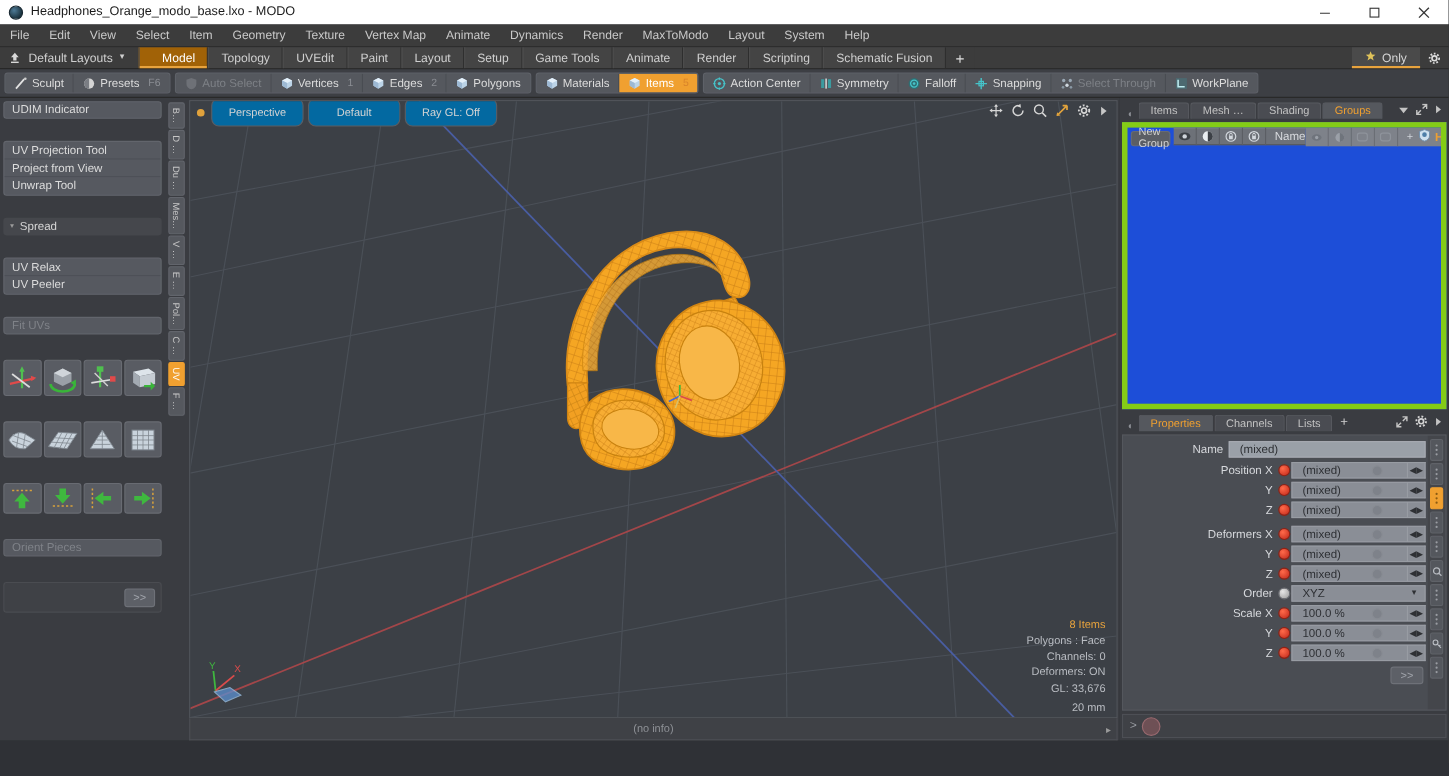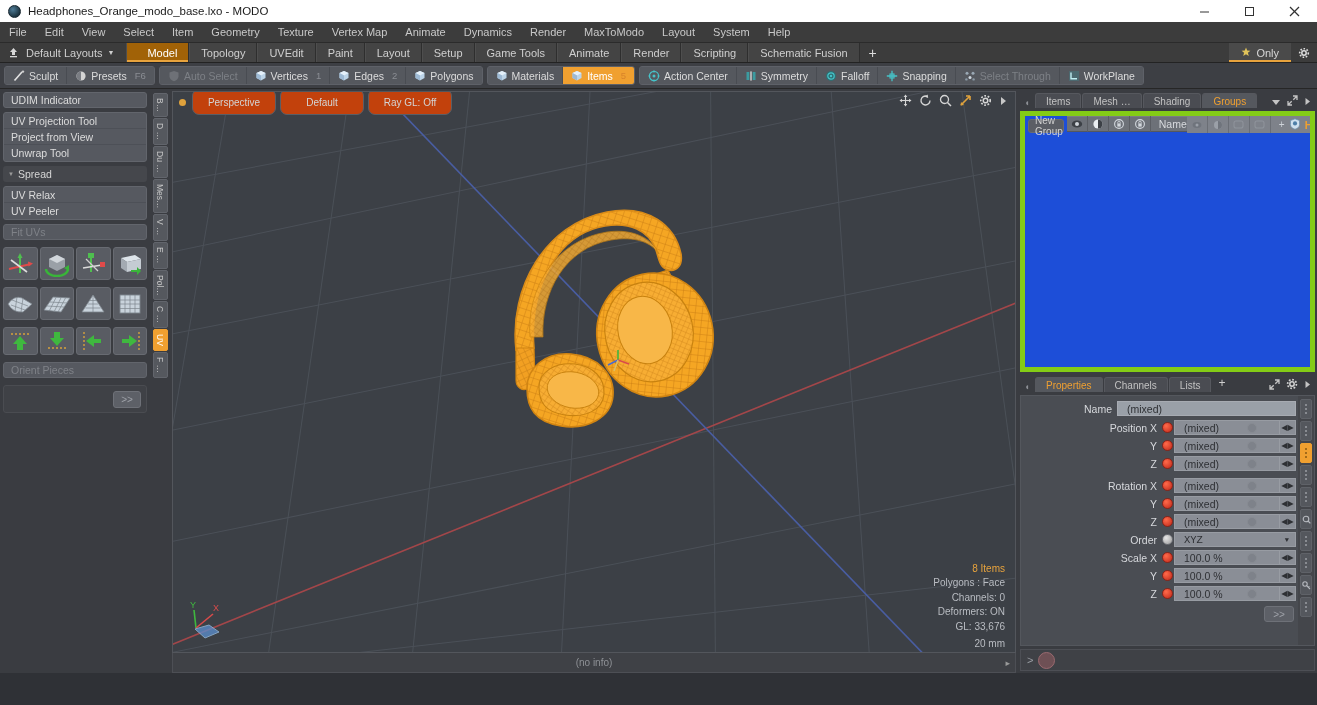--- a/index.html
+++ b/index.html
@@ -51,21 +51,21 @@
   .mbtn.dim{color:#7d8086;}
   .mbtn.active{background:#f0a030;color:#fff;}
   .mbtn .cnt{font-size:9.5px;color:#8b8e94;margin-left:4px;}
   .mbtn.active .cnt{color:#d8832a;}
   .ico{width:12px;height:12px;display:inline-block;flex:none;}
 
   
   .main{display:flex;height:584px;}
 
   
-  .leftpanel{width:150px;background:#3a3c41;padding:3px;display:flex;flex-direction:column;gap:4px;}
+  .leftpanel{width:150px;background:#3a3c41;padding:3px;display:flex;flex-direction:column;gap:20px;}
   .lrow{height:16px;background:#565960;border-radius:3px;display:flex;align-items:center;padding:0 7px;
         font-size:10.5px;color:#dcdcdc;border:1px solid #62656c;}
   .lrow.dim{color:#7f8288;}
   .lgroup{display:flex;flex-direction:column;background:#565960;border-radius:3px;border:1px solid #62656c;overflow:hidden;}
   .lgroup .lrow{border:none;border-radius:0;background:transparent;border-bottom:1px solid #4d5057;}
   .lgroup .lrow:last-child{border-bottom:none;}
   .sectionhdr{height:16px;background:#45474c;border-radius:3px;display:flex;align-items:center;
       padding:0 5px;gap:4px;font-size:10.5px;color:#d6d6d6;}
   .tri{font-size:6px;color:#9a9a9a;}
   .iconrow{display:flex;gap:2px;margin-top:3px;}
@@ -84,21 +84,21 @@
   .vtab{width:15px;background:#55585e;border:1px solid #62656c;border-radius:2px;color:#c7c7c7;
         writing-mode:vertical-rl;text-orientation:mixed;font-size:8.5px;
         display:flex;align-items:center;justify-content:center;padding:4px 0;}
   .vtab.active{background:#f0a030;color:#fff;border-color:#f0a030;}
 
   
   .vpwrap{flex:1;background:#3a3c41;padding:2px 2px 0 2px;display:flex;flex-direction:column;}
   .vp{flex:1;position:relative;background:#3c4046;border:1px solid #53565c;overflow:hidden;}
   .vphdr{height:20px;display:flex;align-items:center;padding-left:6px;gap:4px;position:relative;z-index:5;}
   .vpdot{width:7px;height:7px;border-radius:50%;background:#e0a23c;margin-right:2px;}
-  .vpbtn{height:26px;min-width:84px;padding:0 10px;background:#c2410c;border:1px solid #5a5e65;border-radius:7px;
+  .vpbtn{height:26px;min-width:84px;padding:0 10px;background:#0369a1;border:1px solid #5a5e65;border-radius:7px;
          font-size:10px;color:#d4d4d4;display:flex;align-items:center;justify-content:center;}
   .vpicons{position:absolute;right:8px;top:2px;display:flex;align-items:center;gap:7px;z-index:6;}
   .vpstats{position:absolute;right:10px;bottom:18px;text-align:right;font-size:10px;line-height:14.5px;color:#b9bcc2;z-index:6;}
   .vpstats .hl{color:#e8a33d;}
   .vpunit{position:absolute;right:10px;bottom:3px;font-size:10px;color:#b9bcc2;z-index:6;}
   .gizmo{position:absolute;left:10px;bottom:10px;width:48px;height:44px;z-index:6;}
   .statusbar{height:20px;background:#3f4146;border:1px solid #4d4f55;border-top:none;
              display:flex;align-items:center;justify-content:center;font-size:10px;color:#8e9196;position:relative;}
   .sb-arrow{position:absolute;right:5px;font-size:9px;color:#9a9a9a;}
 
@@ -138,21 +138,21 @@
           padding-left:9px;font-size:10.5px;color:#2e3034;position:relative;}
   .pfield .ghost{position:absolute;right:22px;width:10px;height:10px;border-radius:50%;background:#7e828a;border:1px solid #888c93;}
   .pspin{width:16px;height:15px;background:#8a8e96;border:1px solid #989ca3;border-left:none;
          display:flex;align-items:center;justify-content:center;color:#2e3034;font-size:8px;flex:none;}
   .pname-row{display:flex;align-items:center;height:17px;margin-bottom:2px;padding-right:2px;}
   .pname-field{flex:1;height:15px;background:#9aa0a8;border:1px solid #a7abb2;display:flex;align-items:center;
                padding-left:9px;font-size:10.5px;color:#2e3034;}
   .psection{height:15px;background:#56595f;display:flex;align-items:center;gap:5px;padding-left:5px;
             font-size:10.5px;color:#d6d6d6;margin-bottom:3px;}
   .pselect{flex:1;height:15px;background:#8a8e96;border:1px solid #989ca3;display:flex;align-items:center;
-           padding:0 6px 0 9px;font-size:10.5px;color:#2e3034;justify-content:space-between;font-family:Liberation Mono, monospace;}
+           padding:0 6px 0 9px;font-size:10.5px;color:#2e3034;justify-content:space-between;}
   .pff{margin:4px 4px 0 0;display:flex;justify-content:flex-end;}
   .pff .ff{width:30px;height:16px;}
   .proptabs{width:16px;background:#44464b;display:flex;flex-direction:column;align-items:center;padding-top:3px;gap:2px;}
   .ptile{width:12px;height:20px;background:#54575d;border:1px solid #5f6268;border-radius:2px;
         display:flex;flex-direction:column;align-items:center;justify-content:center;gap:2px;}
   .ptile.active{background:#f0a030;border-color:#f0a030;}
   .ptile i{display:block;width:2px;height:2px;background:#9a9da3;border-radius:50%;}
   .ptile.active i{background:#8a5a12;}
   .ptile.glyph{color:#b7bac0;font-size:9px;}
 
@@ -835,21 +835,21 @@
             <div class="pfield">
                 <span>(mixed)</span>
                 <span class="ghost"></span>
               </div>
             <div class="pspin">◀▶</div>
           </div>
 
           <div style="height:4px"></div>
 
           <div class="prow">
-            <div class="plabel">Rotation X</div>
+            <div class="plabel">Deformers X</div>
             <div class="pdot"></div>
             <div class="pfield">
                 <span>(mixed)</span>
                 <span class="ghost"></span>
               </div>
             <div class="pspin">◀▶</div>
           </div>
           <div class="prow">
             <div class="plabel">Y</div>
             <div class="pdot"></div>

